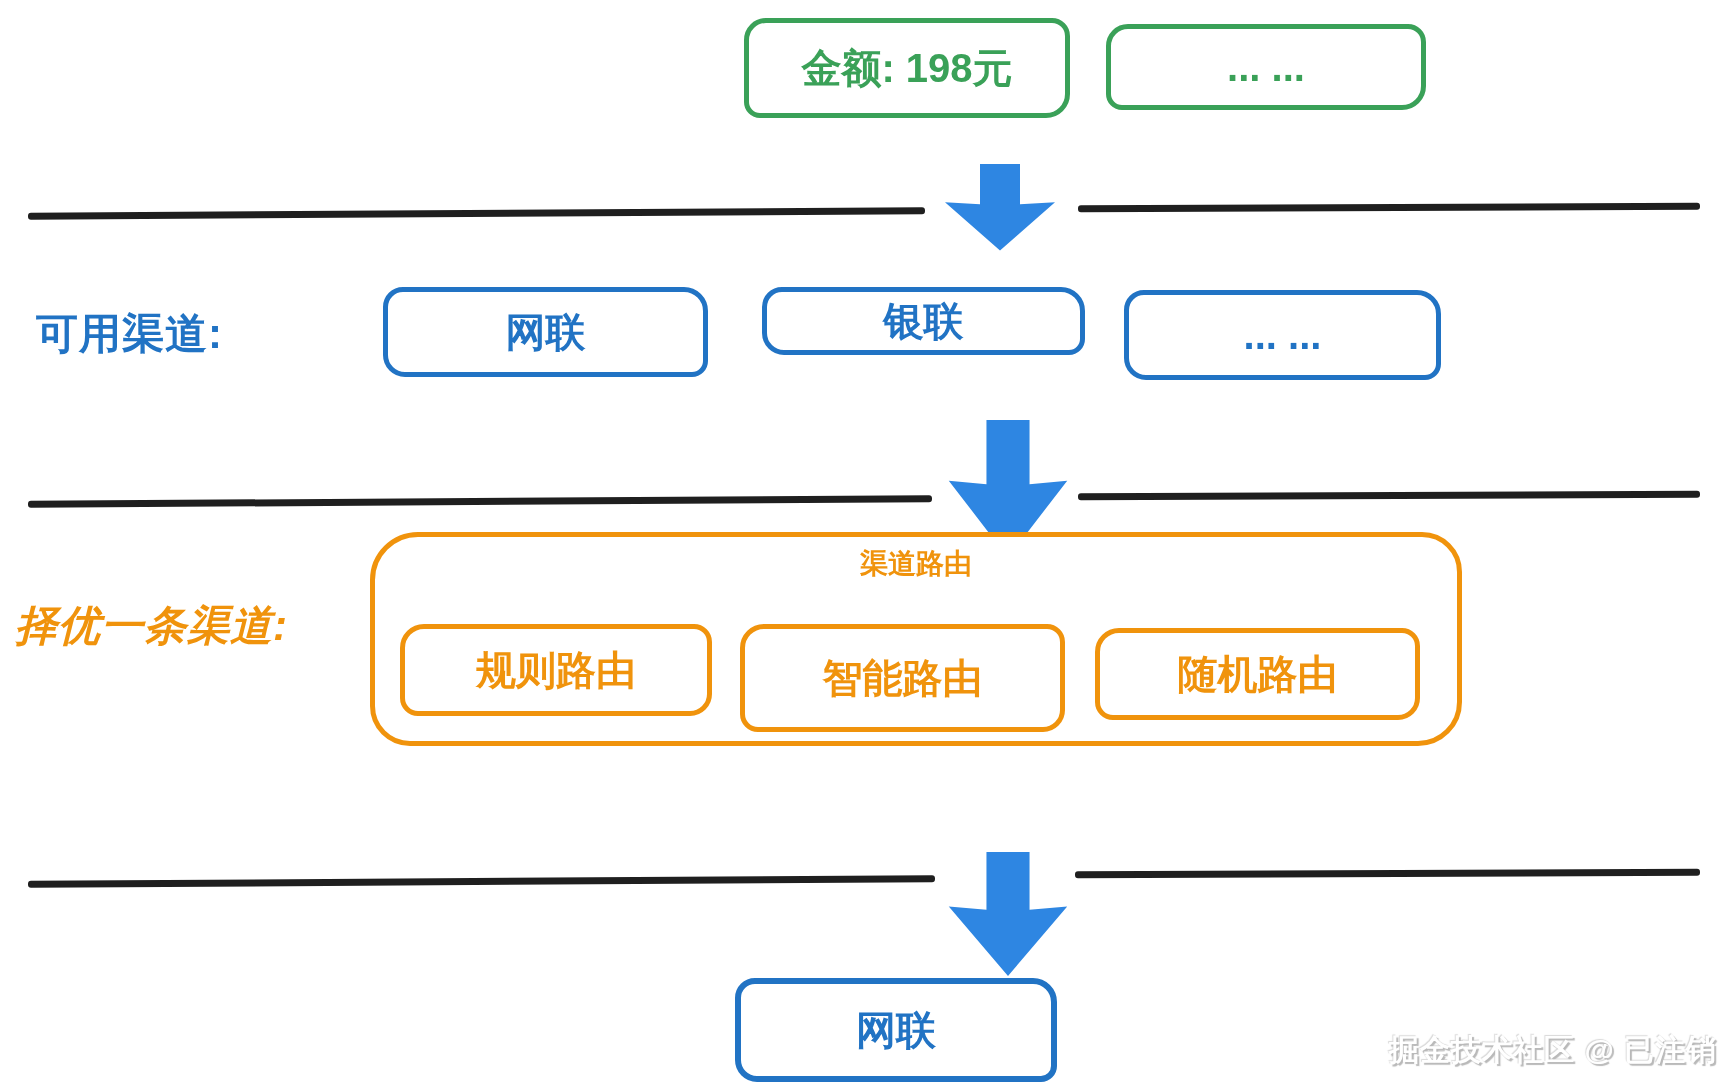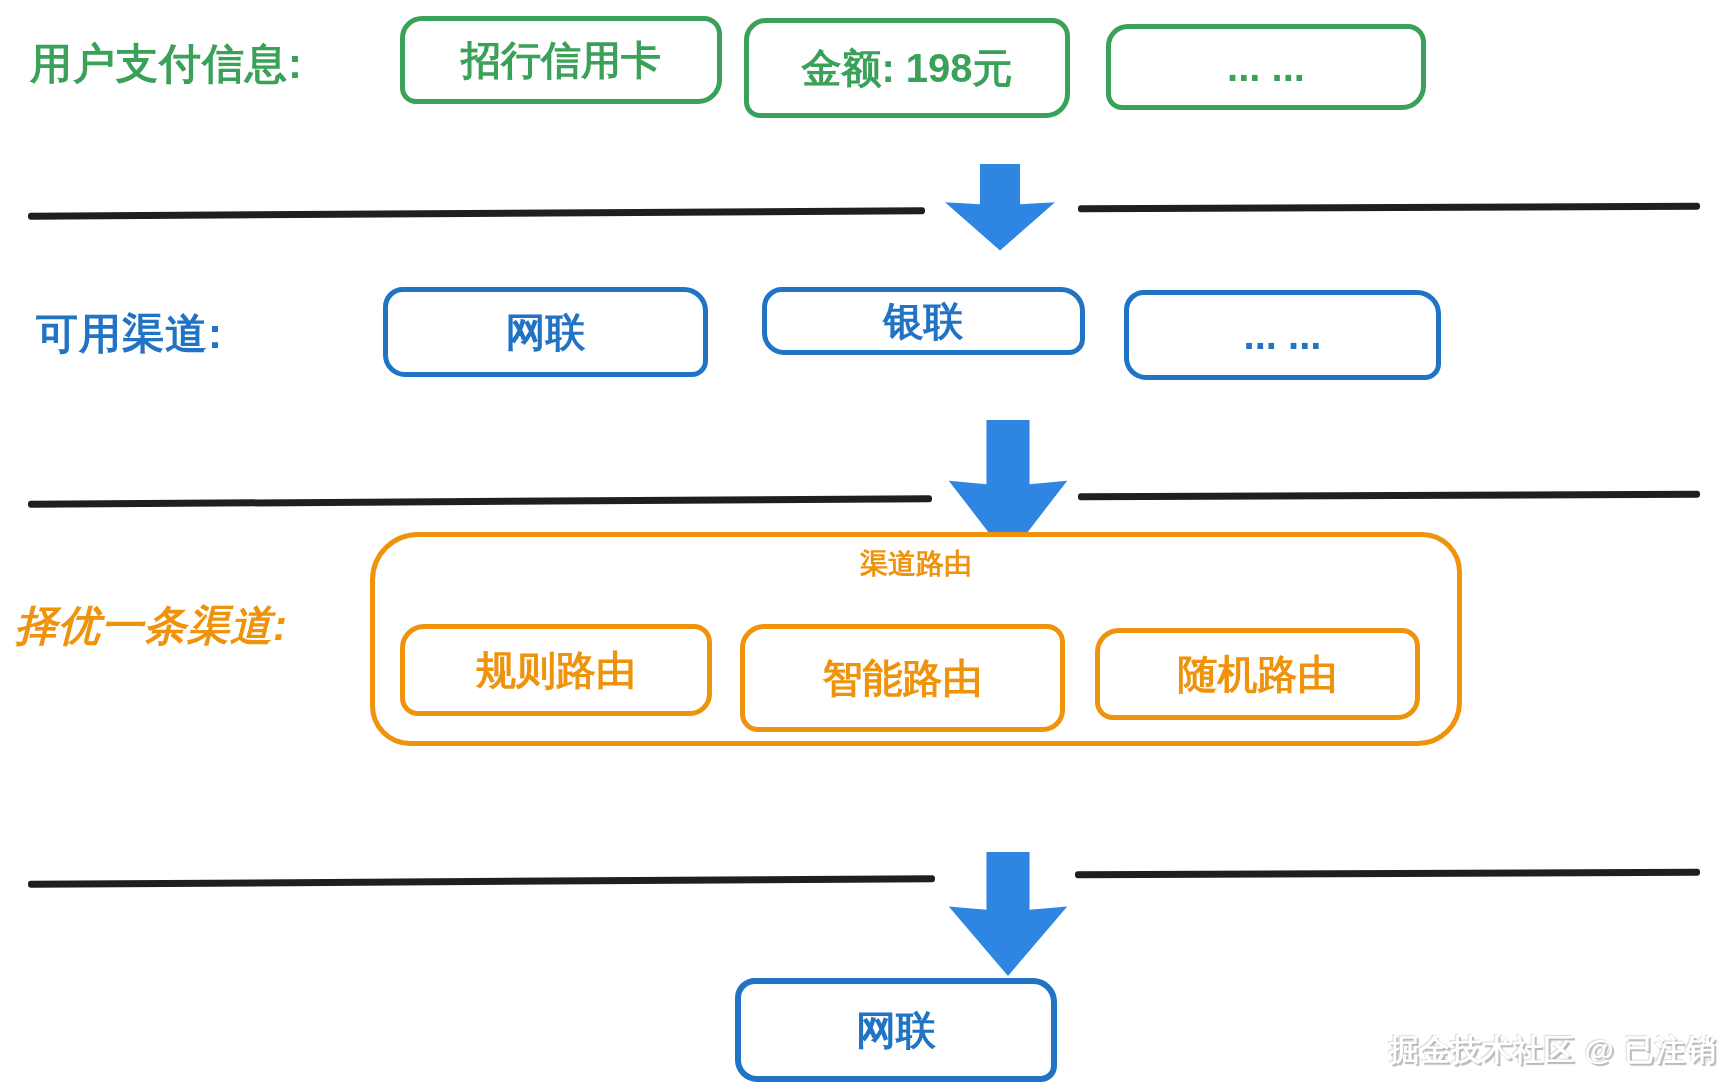--- a/index.html
+++ b/index.html
@@ -87,25 +87,21 @@
     text-shadow:2px 2px 1px #b9b9b9, -1px -1px 1px #d9d9d9;
     letter-spacing:1px;
     white-space:nowrap;
   }
 </style>
 </head>
 <body>
 
 <div class="canvas">
 
-  <div class="row-label lbl-green" style="left:30px;top:36px;">用户支付信息:</div>
 
-  <div class="box box-green" style="left:400px;top:16px;width:322px;height:88px;">
-    <span>招行信用卡</span>
-  </div>
   <div class="box box-green" style="left:744px;top:18px;width:326px;height:100px;">
     <span>金额: 198元</span>
   </div>
   <div class="box box-green" style="left:1106px;top:24px;width:320px;height:86px;">
     <span>... ...</span>
   </div>
 
   <div class="divider tilt-a" style="left:28px;top:210px;width:897px;"></div>
   <div class="divider tilt-b" style="left:1078px;top:204px;width:622px;"></div>
   <div class="arrow" style="left:935px;top:164px;width:130px;height:88px;">

